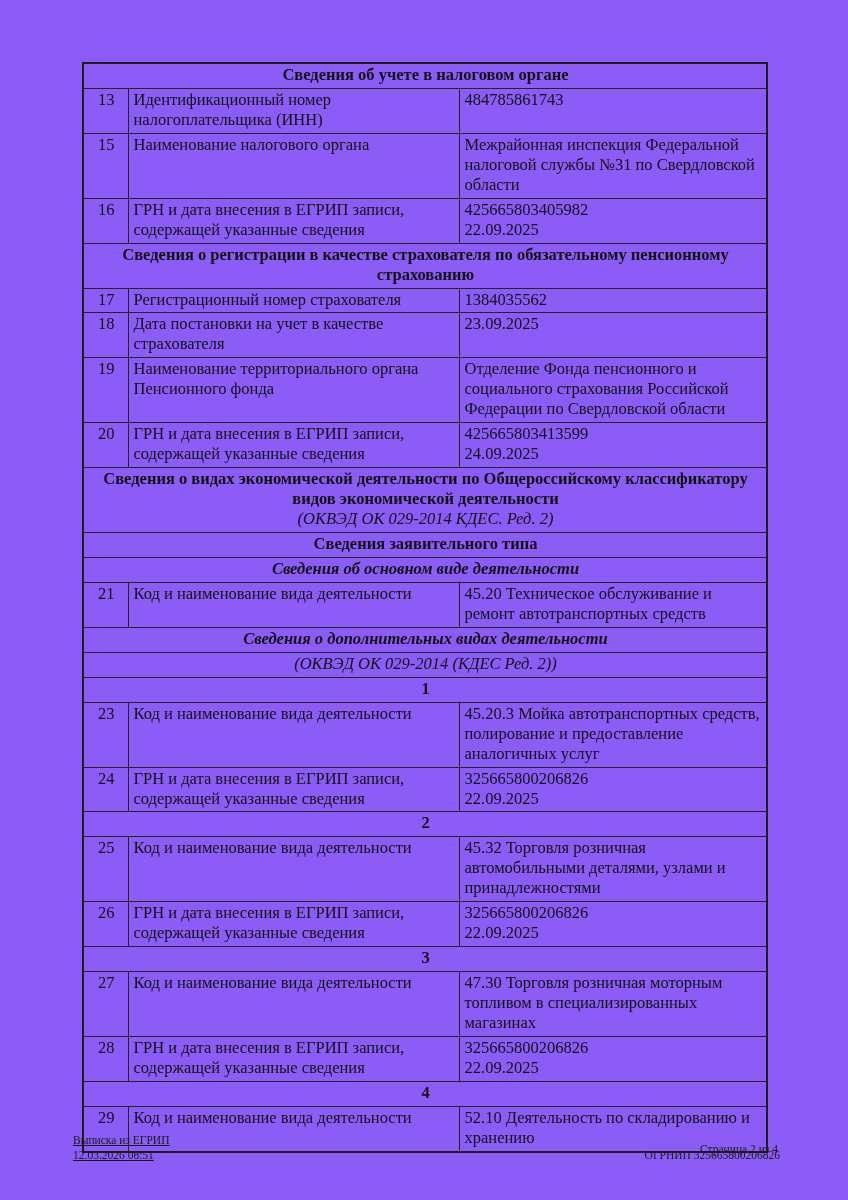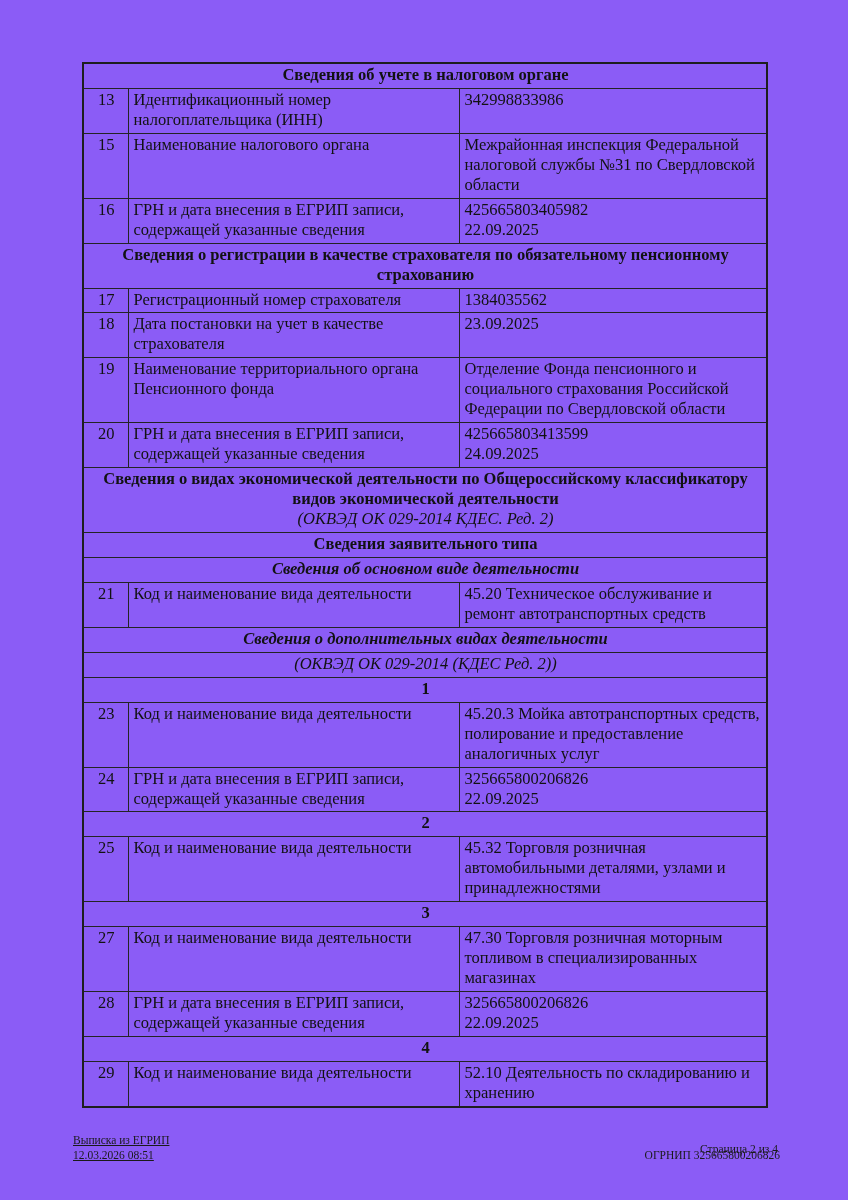--- a/index.html
+++ b/index.html
@@ -60,21 +60,21 @@
     <tbody id="table-body">
         <tr>
           <td class="section-cell" colspan="3">
             <div class="b ">Сведения об учете в налоговом органе</div>
           </td>
         </tr>
         <tr>
           <td class="num-cell">13</td>
           <td>Идентификационный номер налогоплательщика (ИНН)</td>
           <td>
-            <div class="val-line">342998833986</div>
+            <div class="val-line">484785861743</div>
           </td>
         </tr>
         <tr>
           <td class="num-cell">15</td>
           <td>Наименование налогового органа</td>
           <td>
             <div class="val-line">Межрайонная инспекция Федеральной налоговой службы №31 по Свердловской области</div>
           </td>
         </tr>
         <tr>
@@ -175,20 +175,28 @@
         <tr>
           <td class="section-cell" colspan="3">
             <div class="b ">2</div>
           </td>
         </tr>
         <tr>
           <td class="num-cell">25</td>
           <td>Код и наименование вида деятельности</td>
           <td>
             <div class="val-line">45.32 Торговля розничная автомобильными деталями, узлами и принадлежностями</div>
+          </td>
+        </tr>
+        <tr>
+          <td class="num-cell">26</td>
+          <td>ГРН и дата внесения в ЕГРИП записи, содержащей указанные сведения</td>
+          <td>
+            <div class="val-line">325665800206826</div>
+            <div class="val-line">22.09.2025</div>
           </td>
         </tr>
         <tr>
           <td class="section-cell" colspan="3">
             <div class="b ">3</div>
           </td>
         </tr>
         <tr>
           <td class="num-cell">27</td>
           <td>Код и наименование вида деятельности</td>

